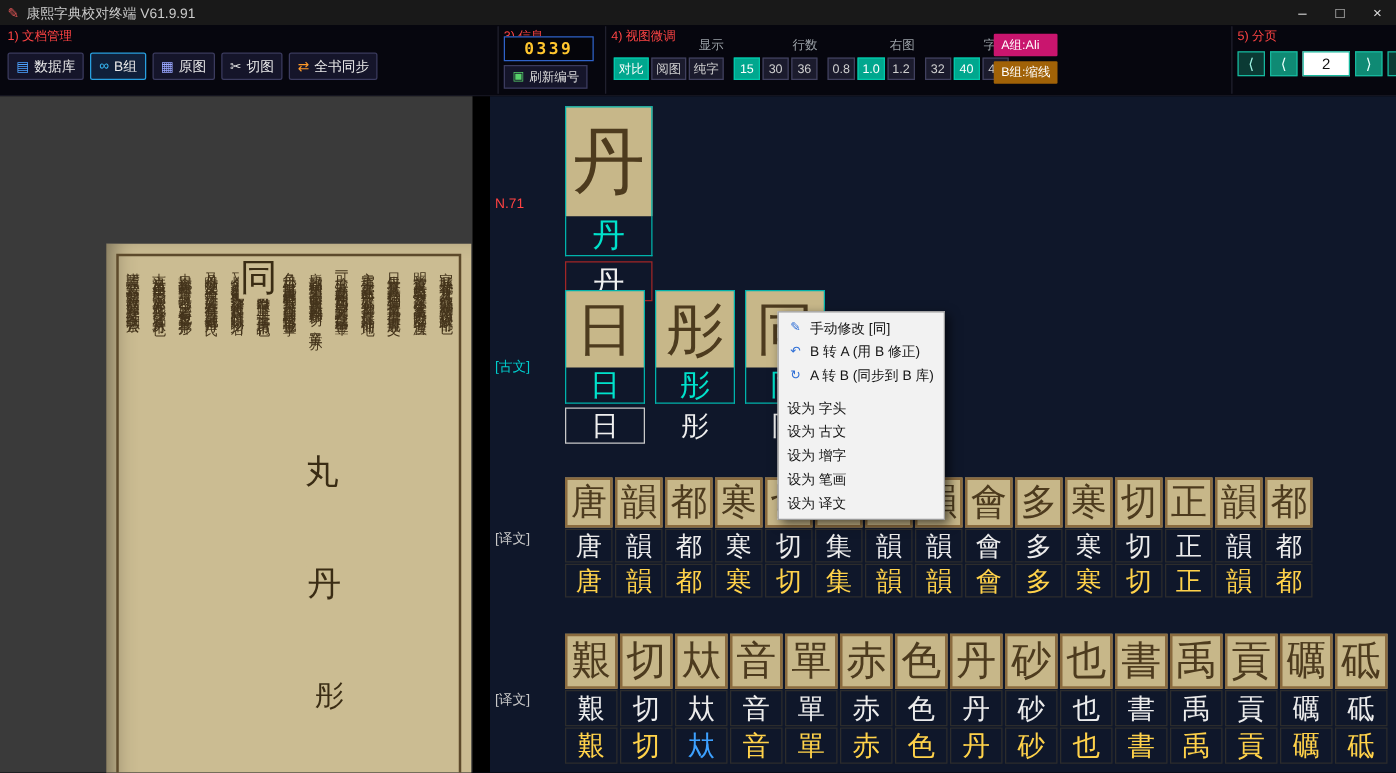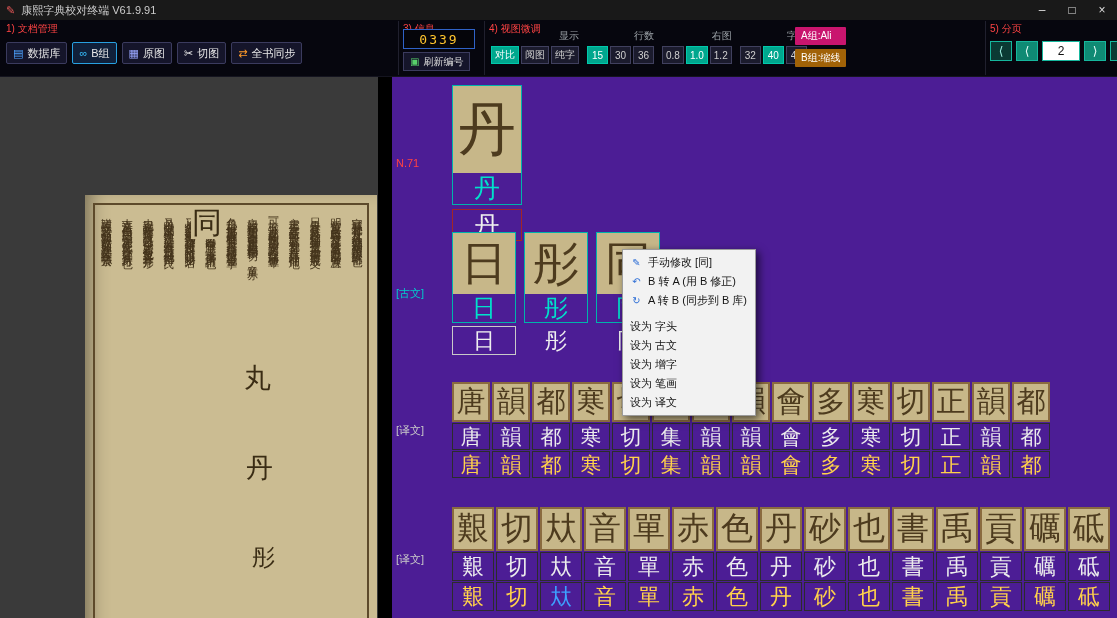--- a/index.html
+++ b/index.html
@@ -23,21 +23,21 @@
 .srow{position:absolute;left:4px;top:21px;display:flex;gap:5px;align-items:center}
 .tbtn{display:inline-flex;align-items:center;gap:4px;background:#15152a;border:1px solid #3b3b5e;
   border-radius:2px;color:#e8e8e8;font-size:11px;padding:0 6px;height:22px;white-space:nowrap;cursor:default}
 .tbtn.active{border-color:#28a0e0;background:#10203a}
 .ic{font-size:11px}
 .chk{display:flex;gap:4px;align-items:center;font-size:11px;cursor:default}
 .ckbox{width:11px;height:11px;border:1px solid #7a7a7a;background:#0a0a0a;display:flex;
   align-items:center;justify-content:center;font-size:9px;color:#4cd15f;line-height:1}
 .ckbox.on{border-color:#4cd15f}
 .info-box{position:absolute;left:4px;top:8px;width:72px;height:20px;border:1px solid #2f62c8;background:#05050a;
-  color:#ffc62e;font-family:"DejaVu Sans Mono","Liberation Mono",monospace;font-size:13px;font-weight:normal;
+  color:#ffc62e;font-family:"DejaVu Sans Mono","Liberation Mono",monospace;font-size:13px;font-weight:bold;
   display:flex;align-items:center;justify-content:center;letter-spacing:2px}
 .refresh-btn{position:absolute;left:4px;top:31px;height:19px;display:inline-flex;align-items:center;gap:4px;
   background:#15152a;border:1px solid #3b3b5e;color:#dddddd;font-size:10px;padding:0 6px;white-space:nowrap}
 .refresh-btn .ic{color:#57d06a;font-size:10px}
 .vgroups{position:absolute;left:6px;top:8px;display:flex;gap:8px}
 .vgroup{display:flex;flex-direction:column;gap:3px;align-items:flex-end}
 .vlabel{color:#9aa0a6;font-size:10px;padding-left:2px}
 .vrow{display:flex;gap:2px}
 .mbtn{min-width:21px;height:18px;display:flex;align-items:center;justify-content:center;background:#1b1b2d;
   border:1px solid #40405e;color:#cfcfcf;font-size:10px;padding:0 3px;white-space:nowrap}
@@ -58,21 +58,21 @@
 .scan-frame{position:absolute;inset:8px;border:2px solid #5d4a2b;padding:4px 3px;display:flex;
   flex-direction:row-reverse;justify-content:space-between;overflow:hidden}
 .scol{writing-mode:vertical-rl;text-orientation:upright;font-family:"DejaVu Serif","Liberation Serif",serif;
   font-size:11px;letter-spacing:2px;color:#43331b;line-height:1.4;height:100%;overflow:hidden}
 .sbig{position:absolute;font-family:"DejaVu Serif","Liberation Serif",serif;color:#3a2c14;
   background:#cbbc92;line-height:1;padding:1px}
 .sbig0{left:106px;top:12px;font-size:30px}
 .sbig1{left:158px;top:168px;font-size:27px}
 .sbig2{left:160px;top:258px;font-size:27px}
 .sbig3{left:166px;top:350px;font-size:23px}
-.right-panel{position:absolute;left:392px;top:0;right:0;bottom:0;background:#4c1d95}
+.right-panel{position:absolute;left:392px;top:0;right:0;bottom:0;background:#0f172a}
 .row{position:absolute;display:flex}
 .rtag{width:56px;font-size:11px;align-self:center;flex:none}
 .tag-red{color:#ff4242}.tag-teal{color:#00cdcd}.tag-gray{color:#c9c9c9}
 .row0{left:4px;top:8px}
 .row1{left:4px;top:155px}
 .row2{left:4px;top:305px}
 .row3{left:4px;top:430px}
 .cells{display:flex}
 .row0 .cells{gap:6px}.row1 .cells{gap:8px}.row2 .cells{gap:2px}.row3 .cells{gap:2px}
 .cell{display:flex;flex-direction:column;text-align:center;cursor:default}

